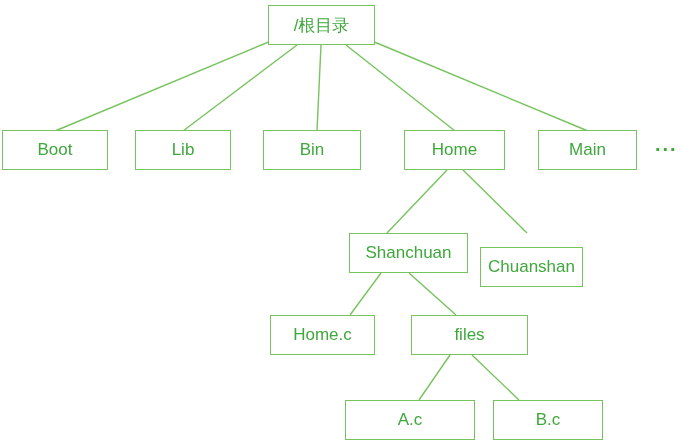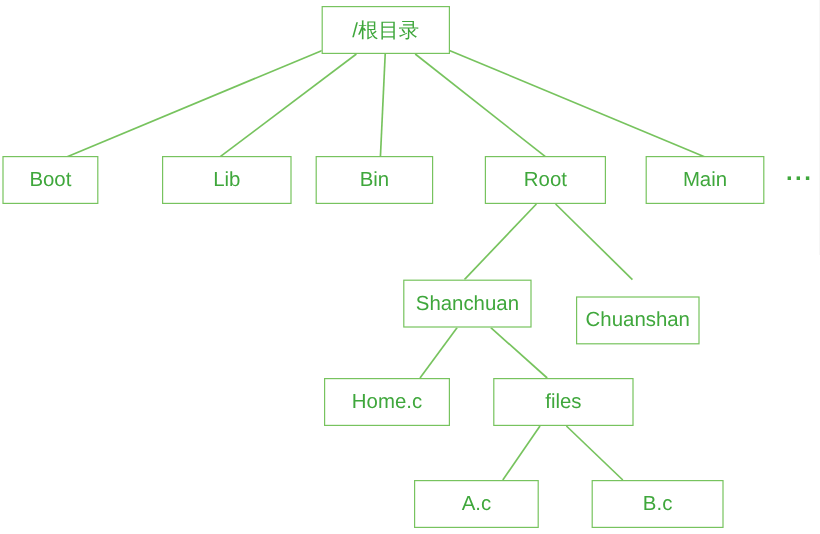--- a/index.html
+++ b/index.html
@@ -55,51 +55,51 @@
     <line x1="381" y1="273" x2="350" y2="315"></line>
     <line x1="409" y1="273" x2="456" y2="315"></line>
     <line x1="450" y1="355" x2="419" y2="400"></line>
     <line x1="472" y1="355" x2="519" y2="400"></line>
   </svg>
 
   <div class="node" style="left:268px;top:5px;width:107px">
     <span class="node-label">/根目录</span>
   </div>
 
-  <div class="node" style="left:2px;top:130px;width:80px">
+  <div class="node" style="left:2px;top:130px;width:106px">
     <span class="node-label">Boot</span>
   </div>
-  <div class="node" style="left:135px;top:130px;width:108px">
+  <div class="node" style="left:135px;top:130px;width:96px">
     <span class="node-label">Lib</span>
   </div>
   <div class="node" style="left:263px;top:130px;width:98px">
     <span class="node-label">Bin</span>
   </div>
   <div class="node" style="left:404px;top:130px;width:101px">
-    <span class="node-label">Root</span>
+    <span class="node-label">Home</span>
   </div>
   <div class="node" style="left:538px;top:130px;width:99px">
     <span class="node-label">Main</span>
   </div>
   <span class="ellipsis" style="left:655px;top:133px">...</span>
 
-  <div class="node" style="left:336px;top:233px;width:107px">
+  <div class="node" style="left:349px;top:233px;width:119px">
     <span class="node-label">Shanchuan</span>
   </div>
   <div class="node" style="left:480px;top:247px;width:103px">
     <span class="node-label">Chuanshan</span>
   </div>
 
   <div class="node" style="left:270px;top:315px;width:105px">
     <span class="node-label">Home.c</span>
   </div>
   <div class="node" style="left:411px;top:315px;width:117px">
     <span class="node-label">files</span>
   </div>
 
-  <div class="node" style="left:345px;top:400px;width:104px">
+  <div class="node" style="left:345px;top:400px;width:130px">
     <span class="node-label">A.c</span>
   </div>
   <div class="node" style="left:493px;top:400px;width:110px">
     <span class="node-label">B.c</span>
   </div>
 
 </div>
 
 </body></html>

